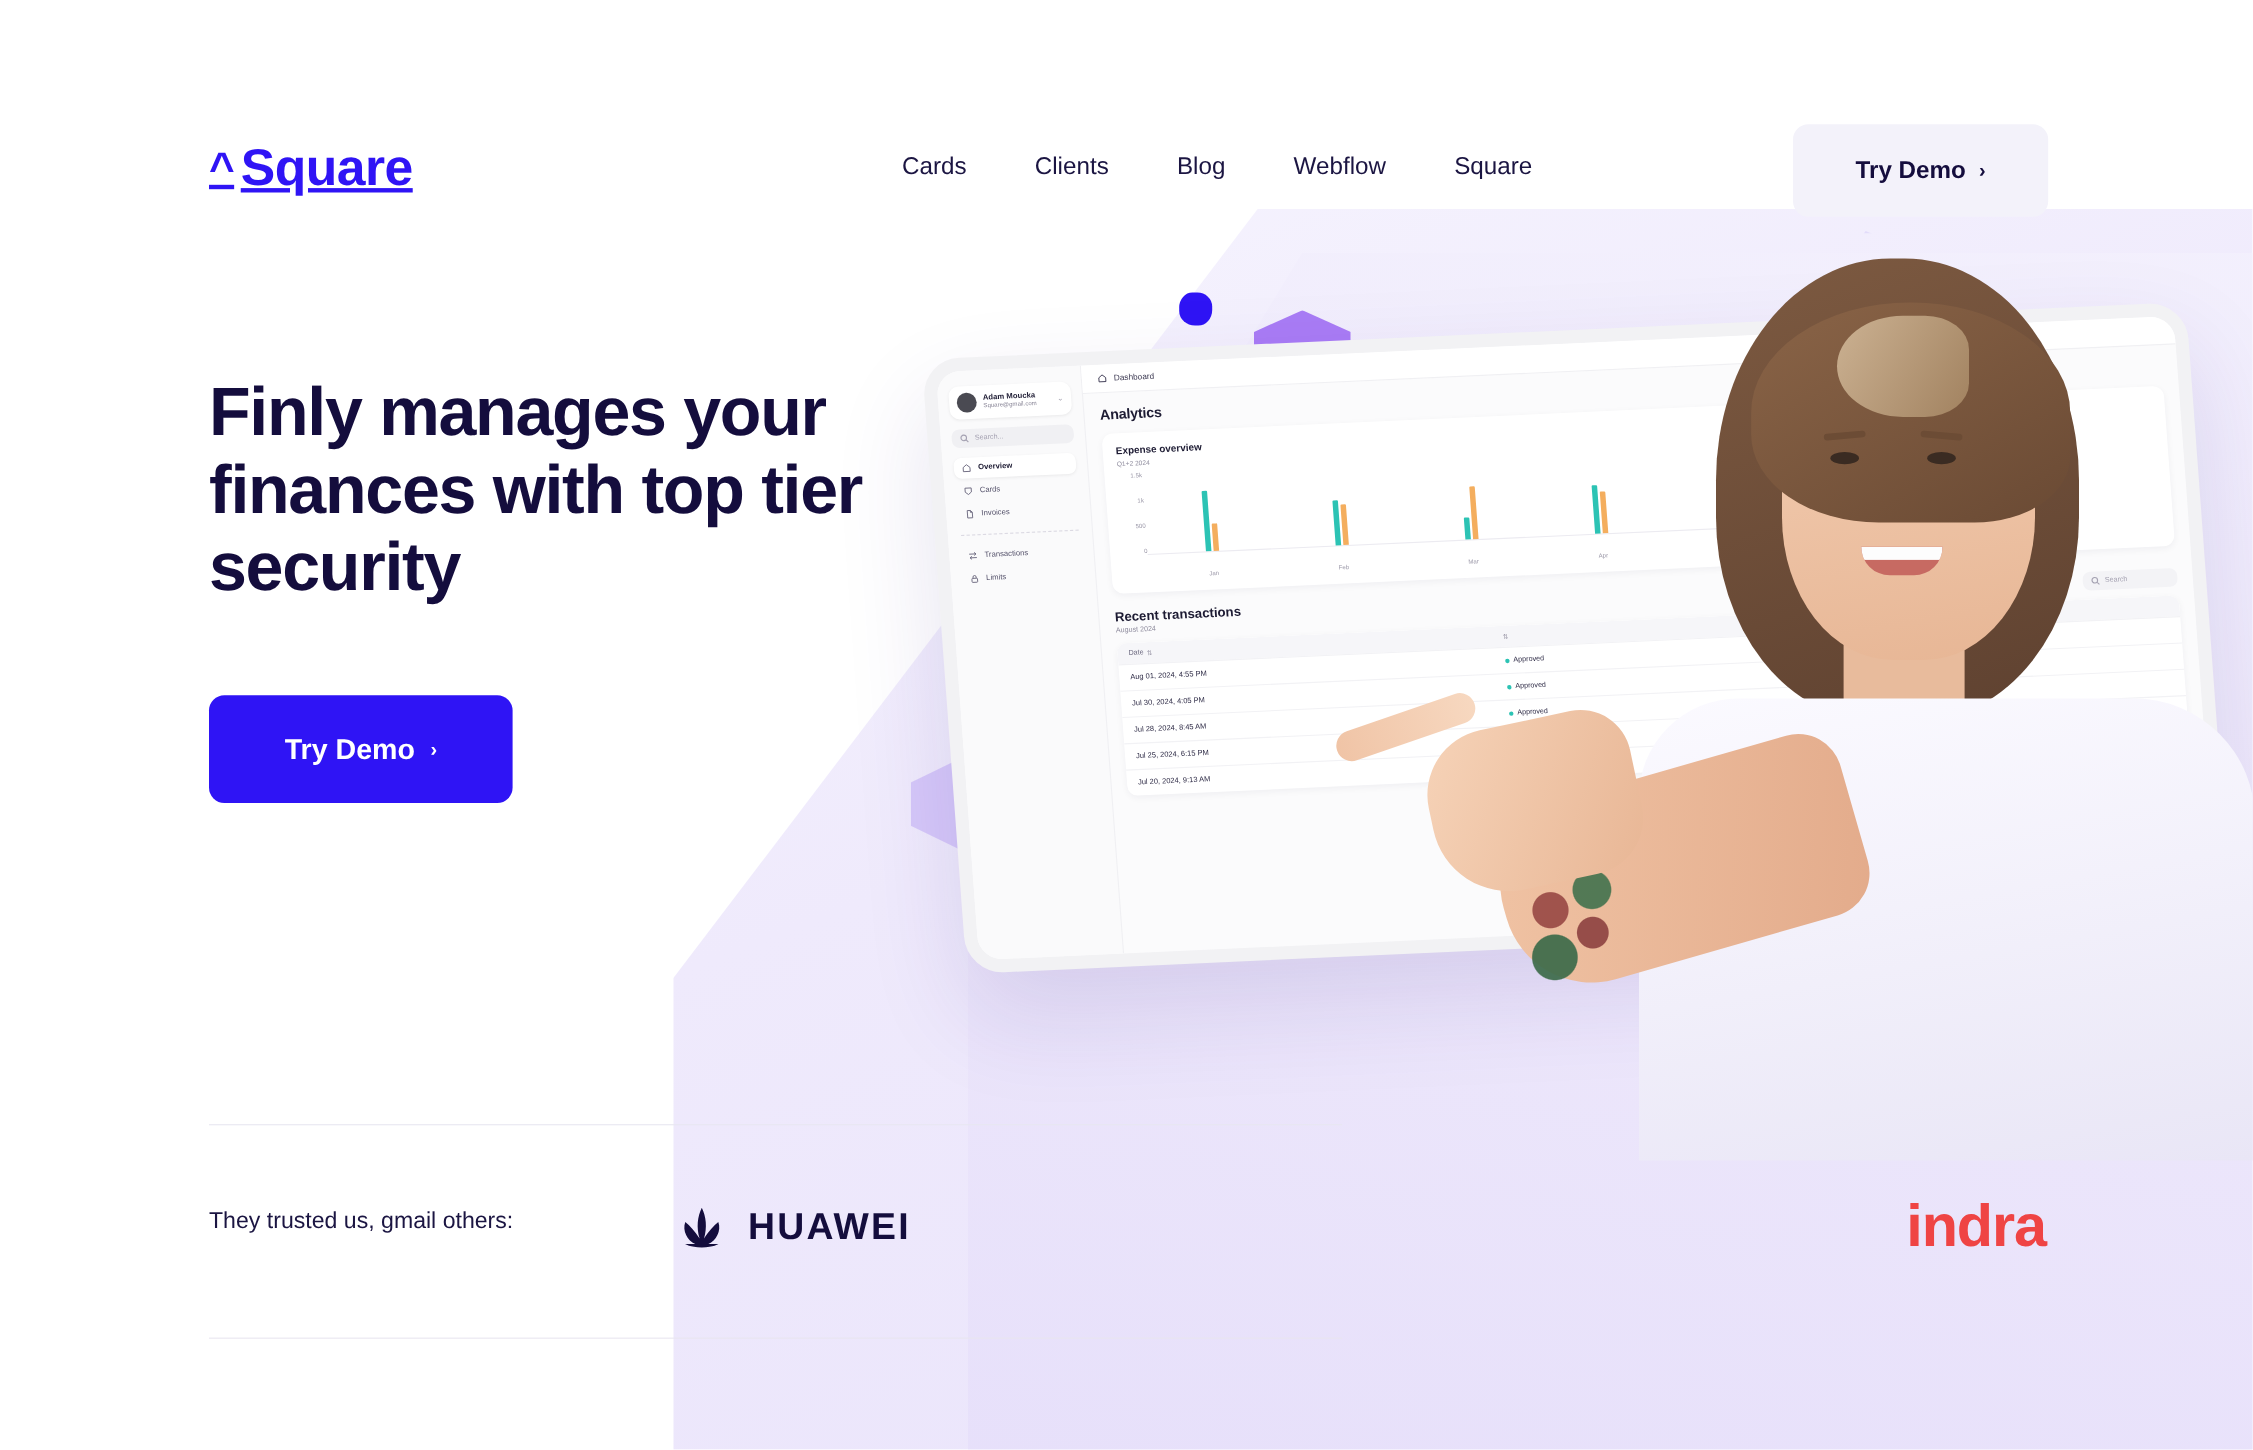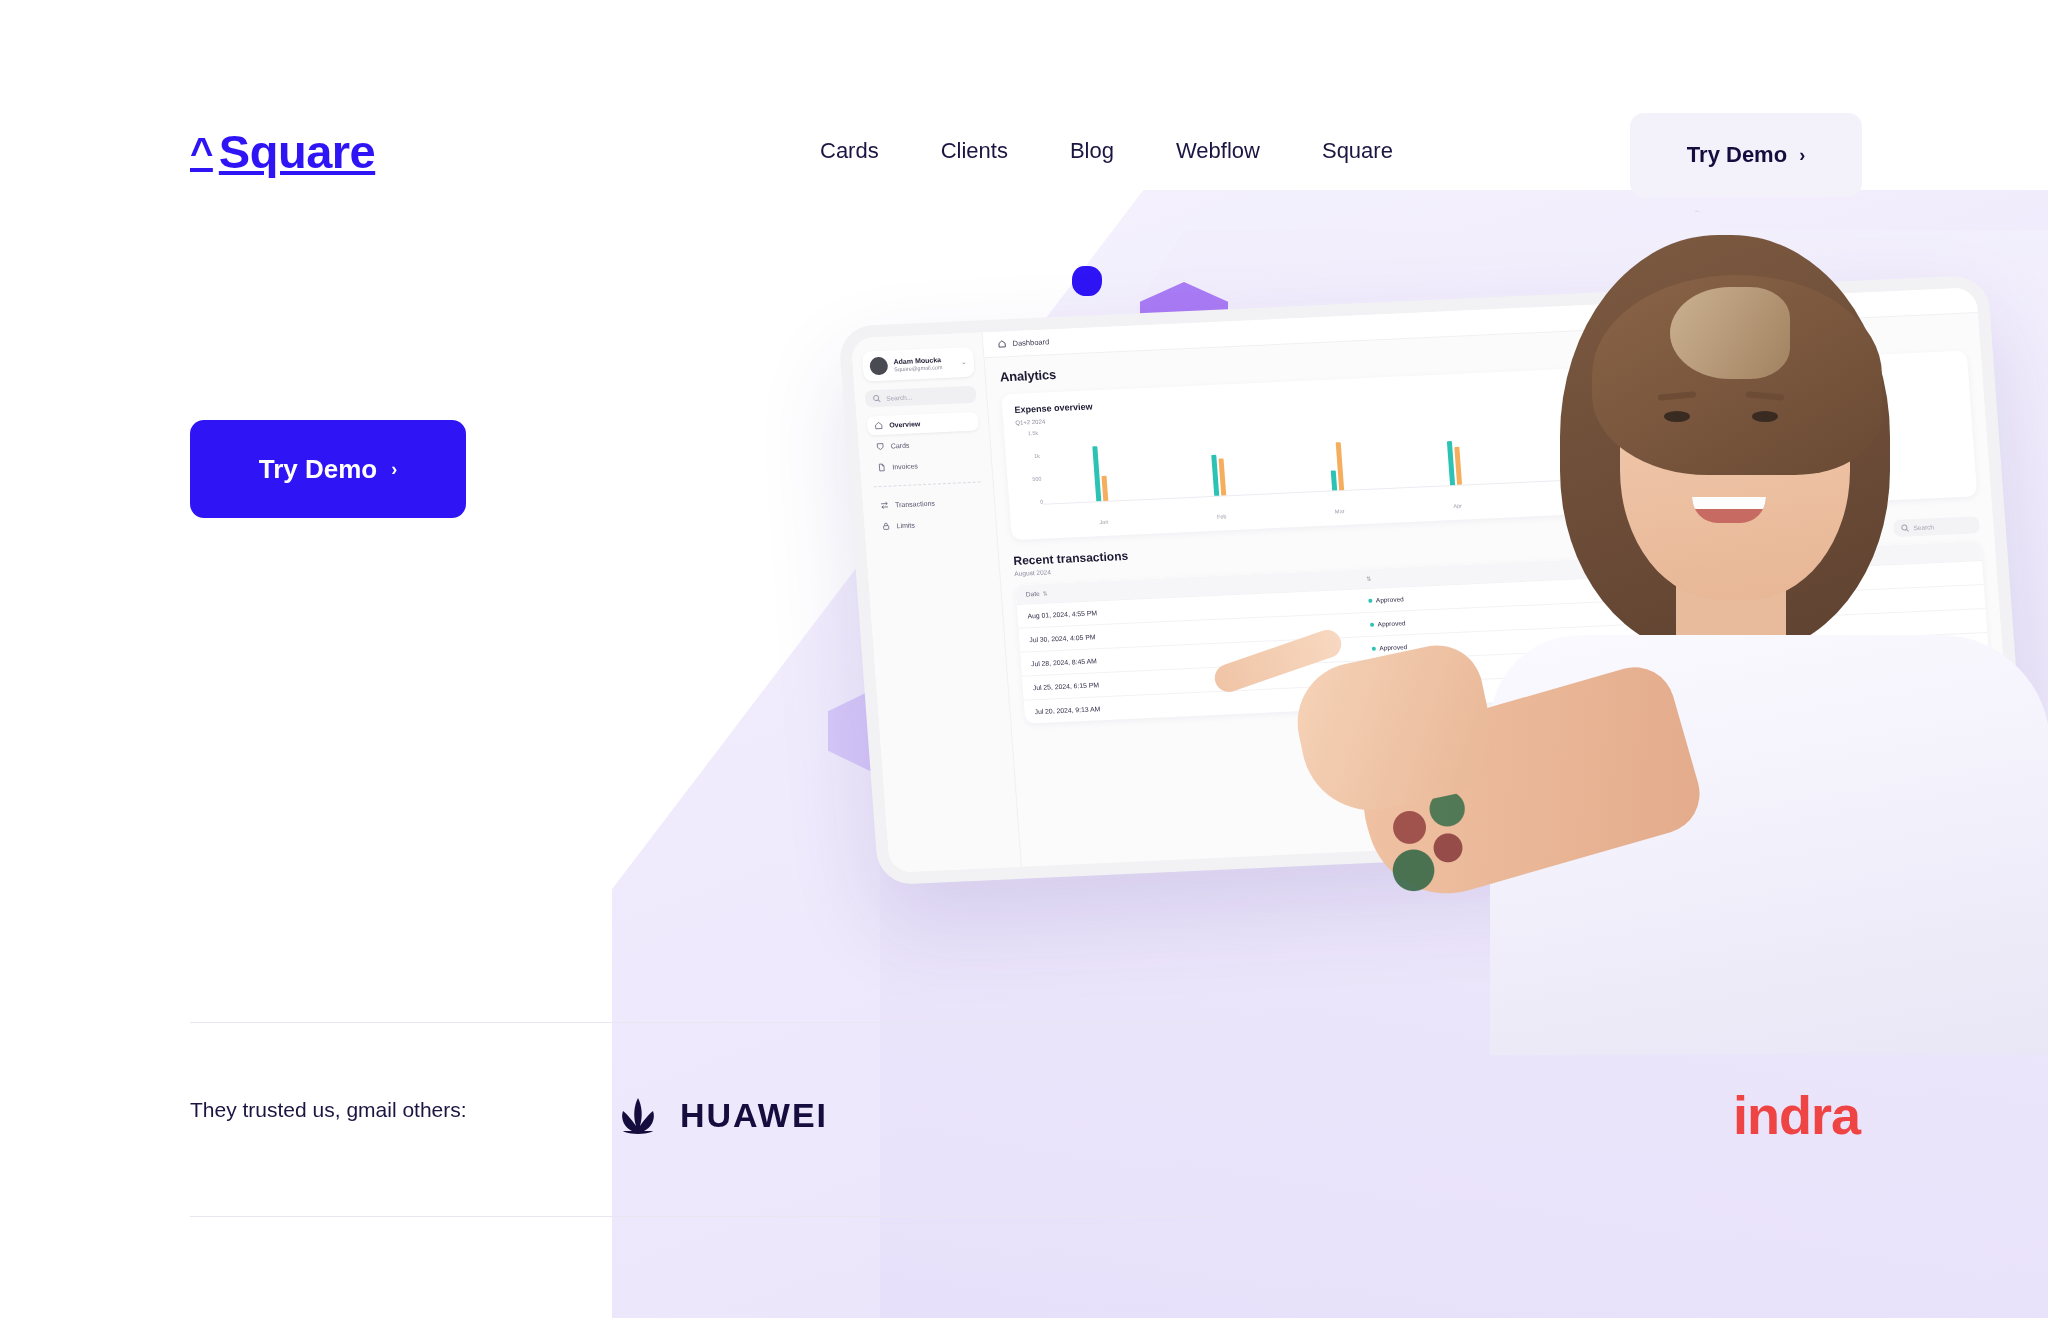--- a/index.html
+++ b/index.html
@@ -236,20 +236,21 @@
       <a href="#">Square</a>
     </nav>
 
     <button class="btn-demo-ghost">
       <span>Try Demo</span>
       <span class="chev">›</span>
     </button>
   </div>
 
   <div class="hero">
+    <h1>Finly manages your finances with top tier security</h1>
     <button class="btn-demo-solid">
       <span>Try Demo</span>
       <span class="chev">›</span>
     </button>
   </div>
 
   <div class="tablet">
     <div class="tablet-inner">
 
       <div class="dash-side">

